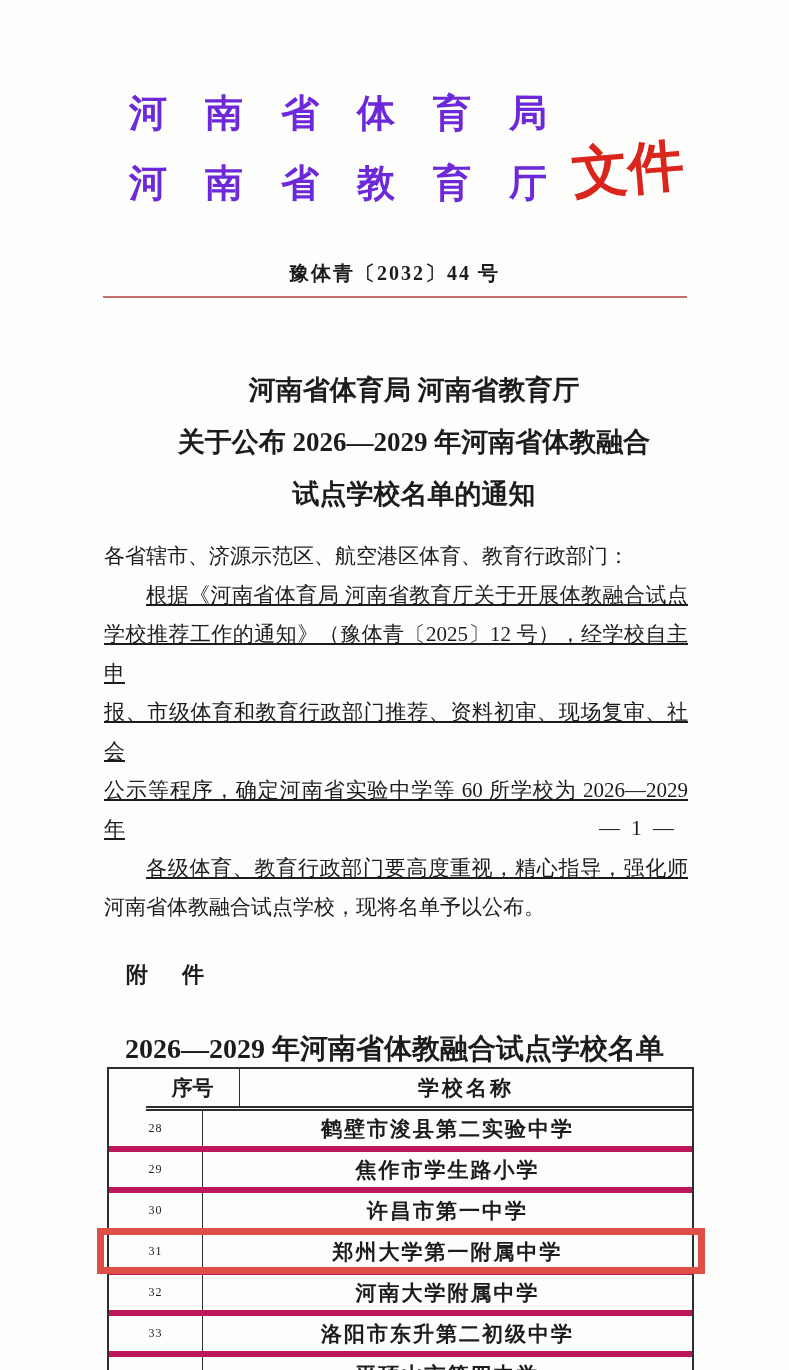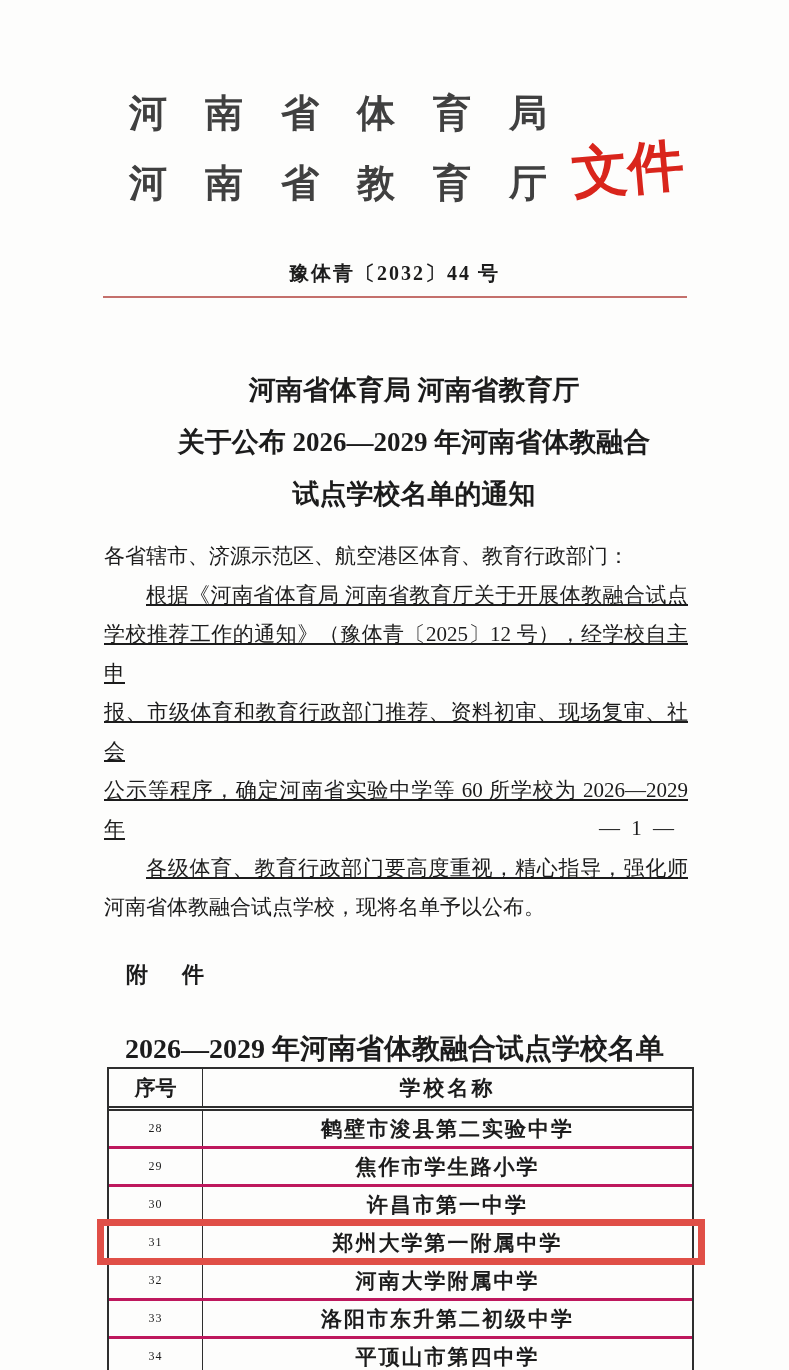--- a/index.html
+++ b/index.html
@@ -8,21 +8,21 @@
     width:789px; height:1370px;
     margin:0 auto;
     background:#fdfdfc;
     font-family:"Liberation Serif","DejaVu Serif",serif;
     color:#1c1c1c;
     overflow:hidden;
   }
   
   .gov-lines { position:absolute; left:129px; top:78px; }
   .gov-line {
-    font-size:38px; font-weight:bold; color:#404040;
+    font-size:38px; font-weight:bold; color:#6d28d9;
     letter-spacing:38px; line-height:70px; white-space:nowrap;
   }
   .gov-suffix {
     position:absolute; left:572px; top:132px;
     font-size:56px; font-weight:bold; color:#d9251c;
     transform:rotate(-5deg); white-space:nowrap;
   }
   
   .doc-number {
     position:absolute; left:0; right:0; top:260px;
@@ -60,23 +60,24 @@
   }
   
   .school-table {
     position:absolute; left:107px; top:1067px; width:583px;
     border:2px solid #2e2e2e; background:#fdfdfc;
   }
   .t-head {
     display:flex; height:37px;
     border-bottom:5px double #2e2e2e;
     font-weight:bold;
+    margin-left:37px;
   }
   .t-row { display:flex; height:35px; position:relative; }
-  .t-row + .t-row { border-top:3px solid #be185d; }
+  .t-row + .t-row { border-top:6px solid #be185d; }
   .c-no {
     width:93px; flex:0 0 93px;
     border-right:1.5px solid #2e2e2e;
     display:flex; align-items:center; justify-content:center;
     font-size:12px;
   }
   .t-head .c-no { font-size:21px; }
   .c-school {
     flex:1; display:flex; align-items:center; justify-content:center;
     font-size:21px; font-weight:bold; letter-spacing:2px;

